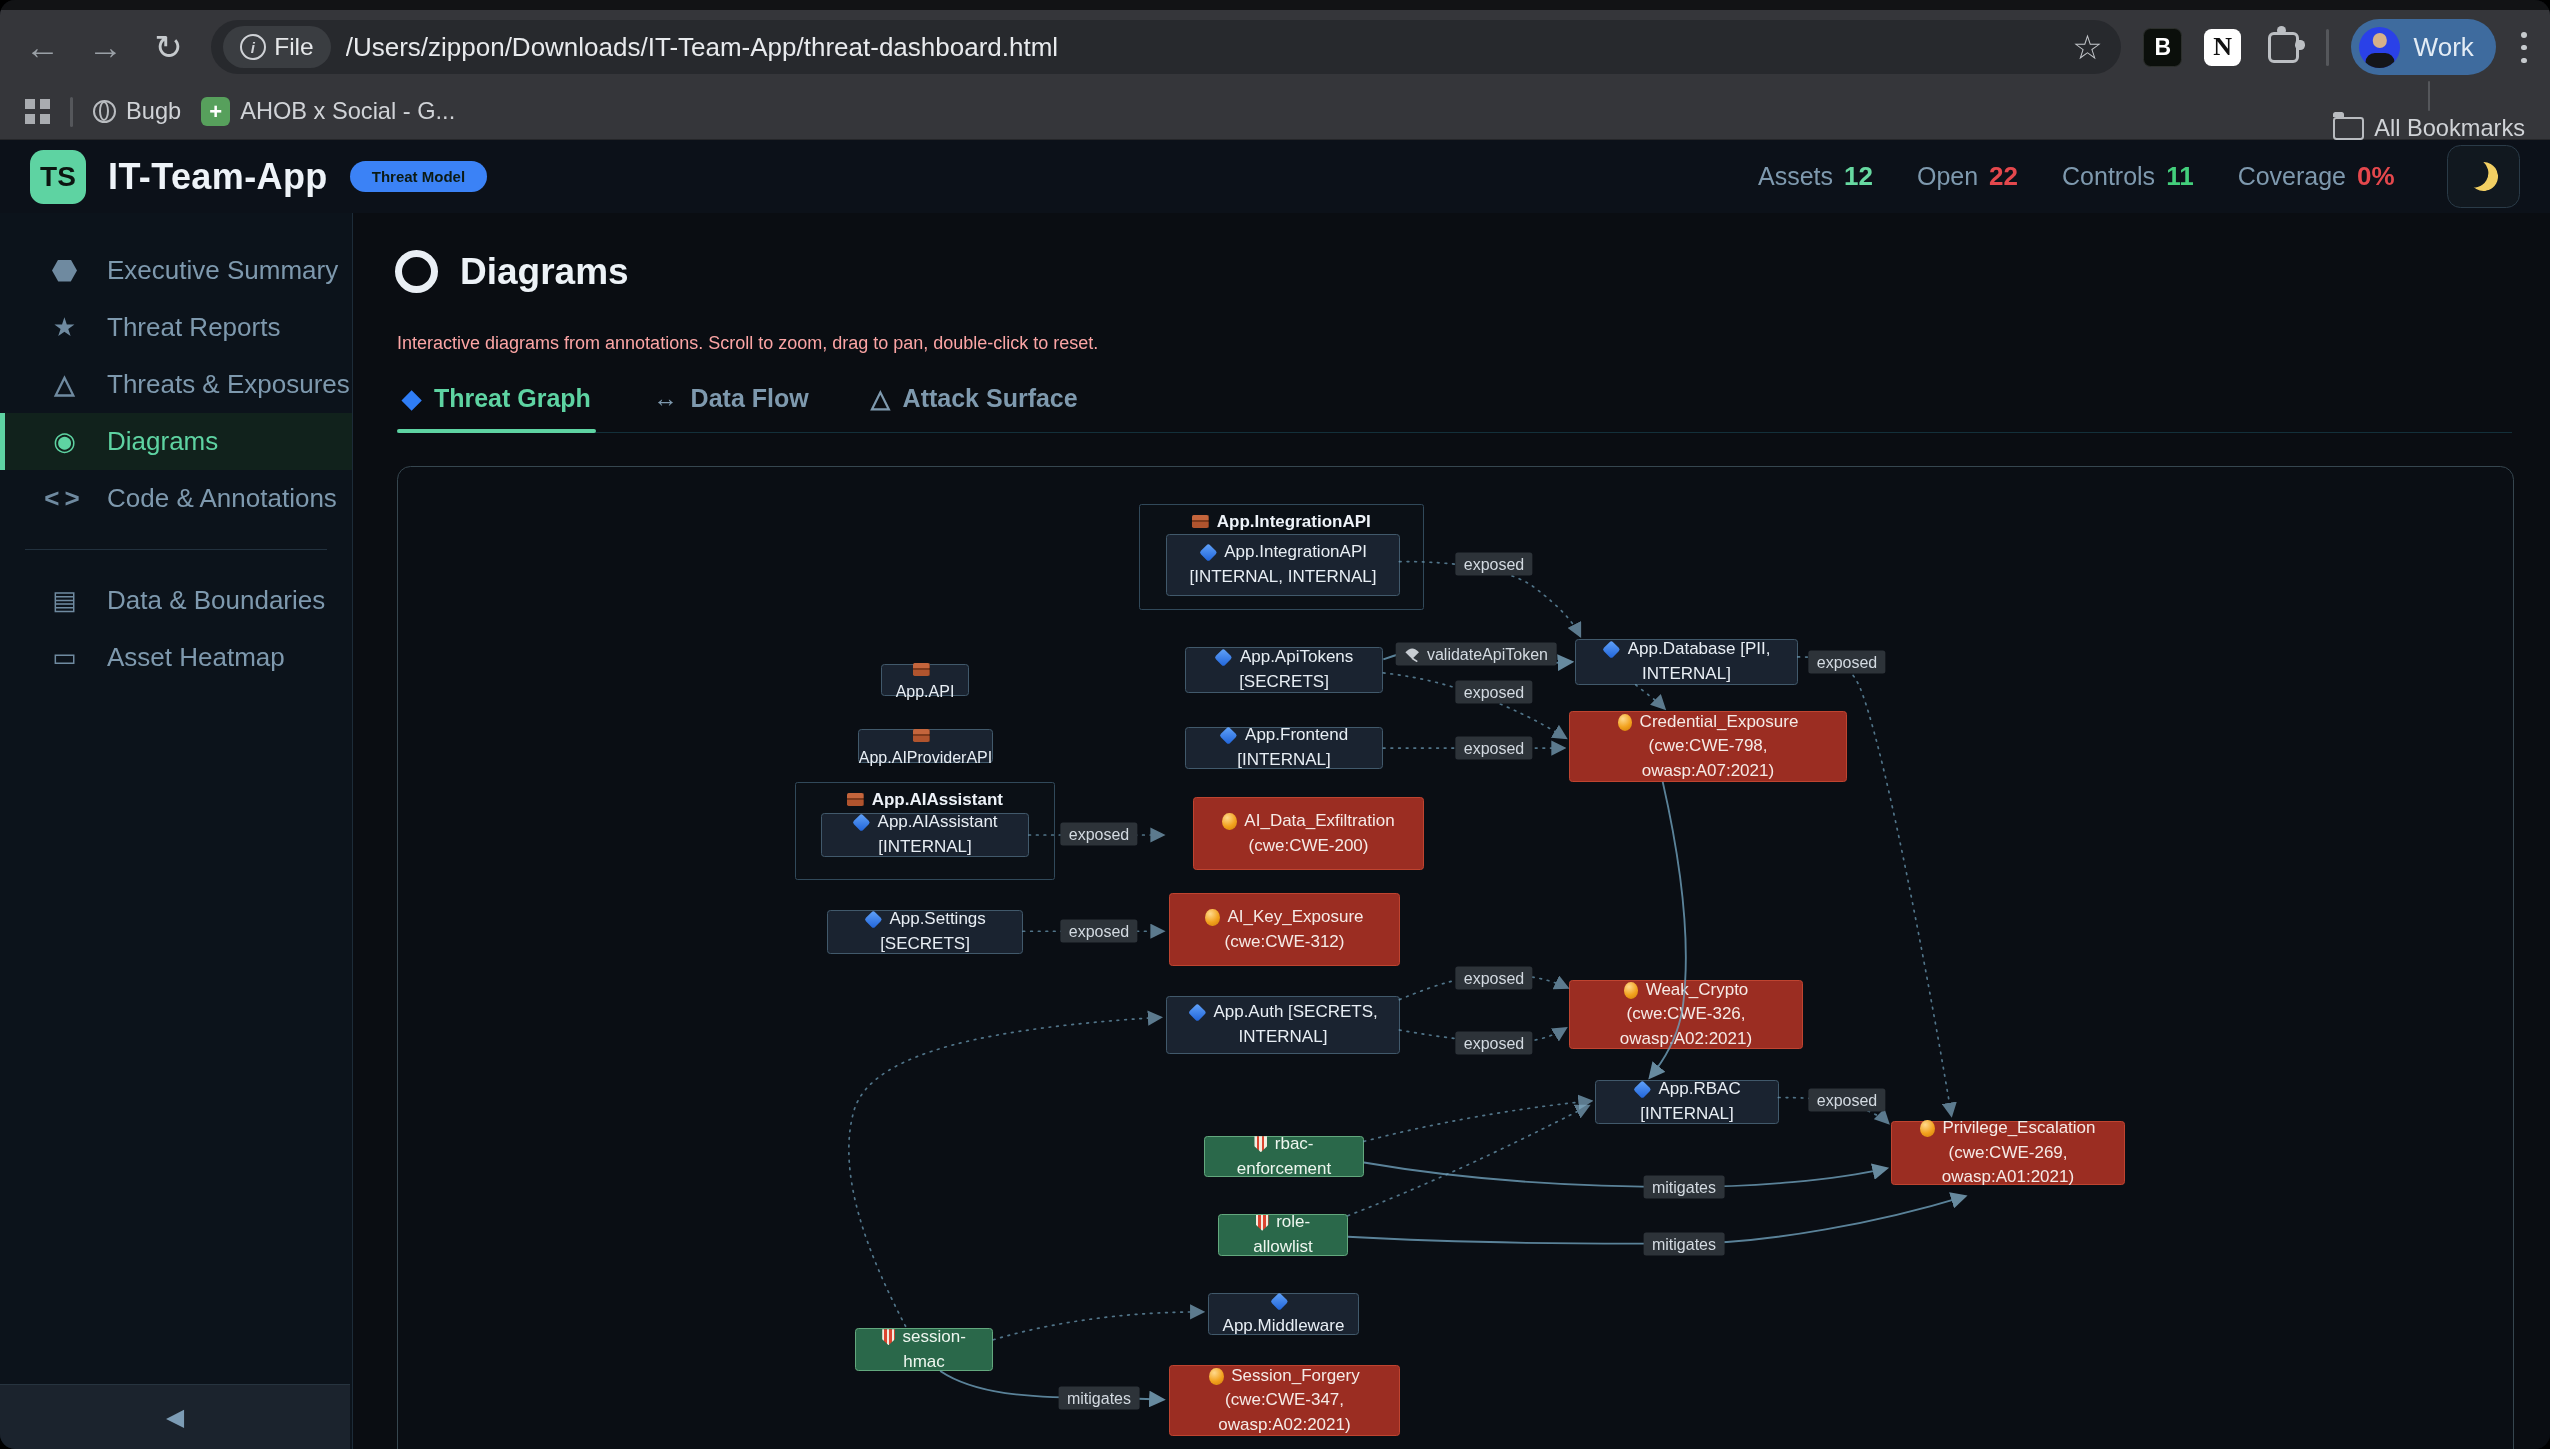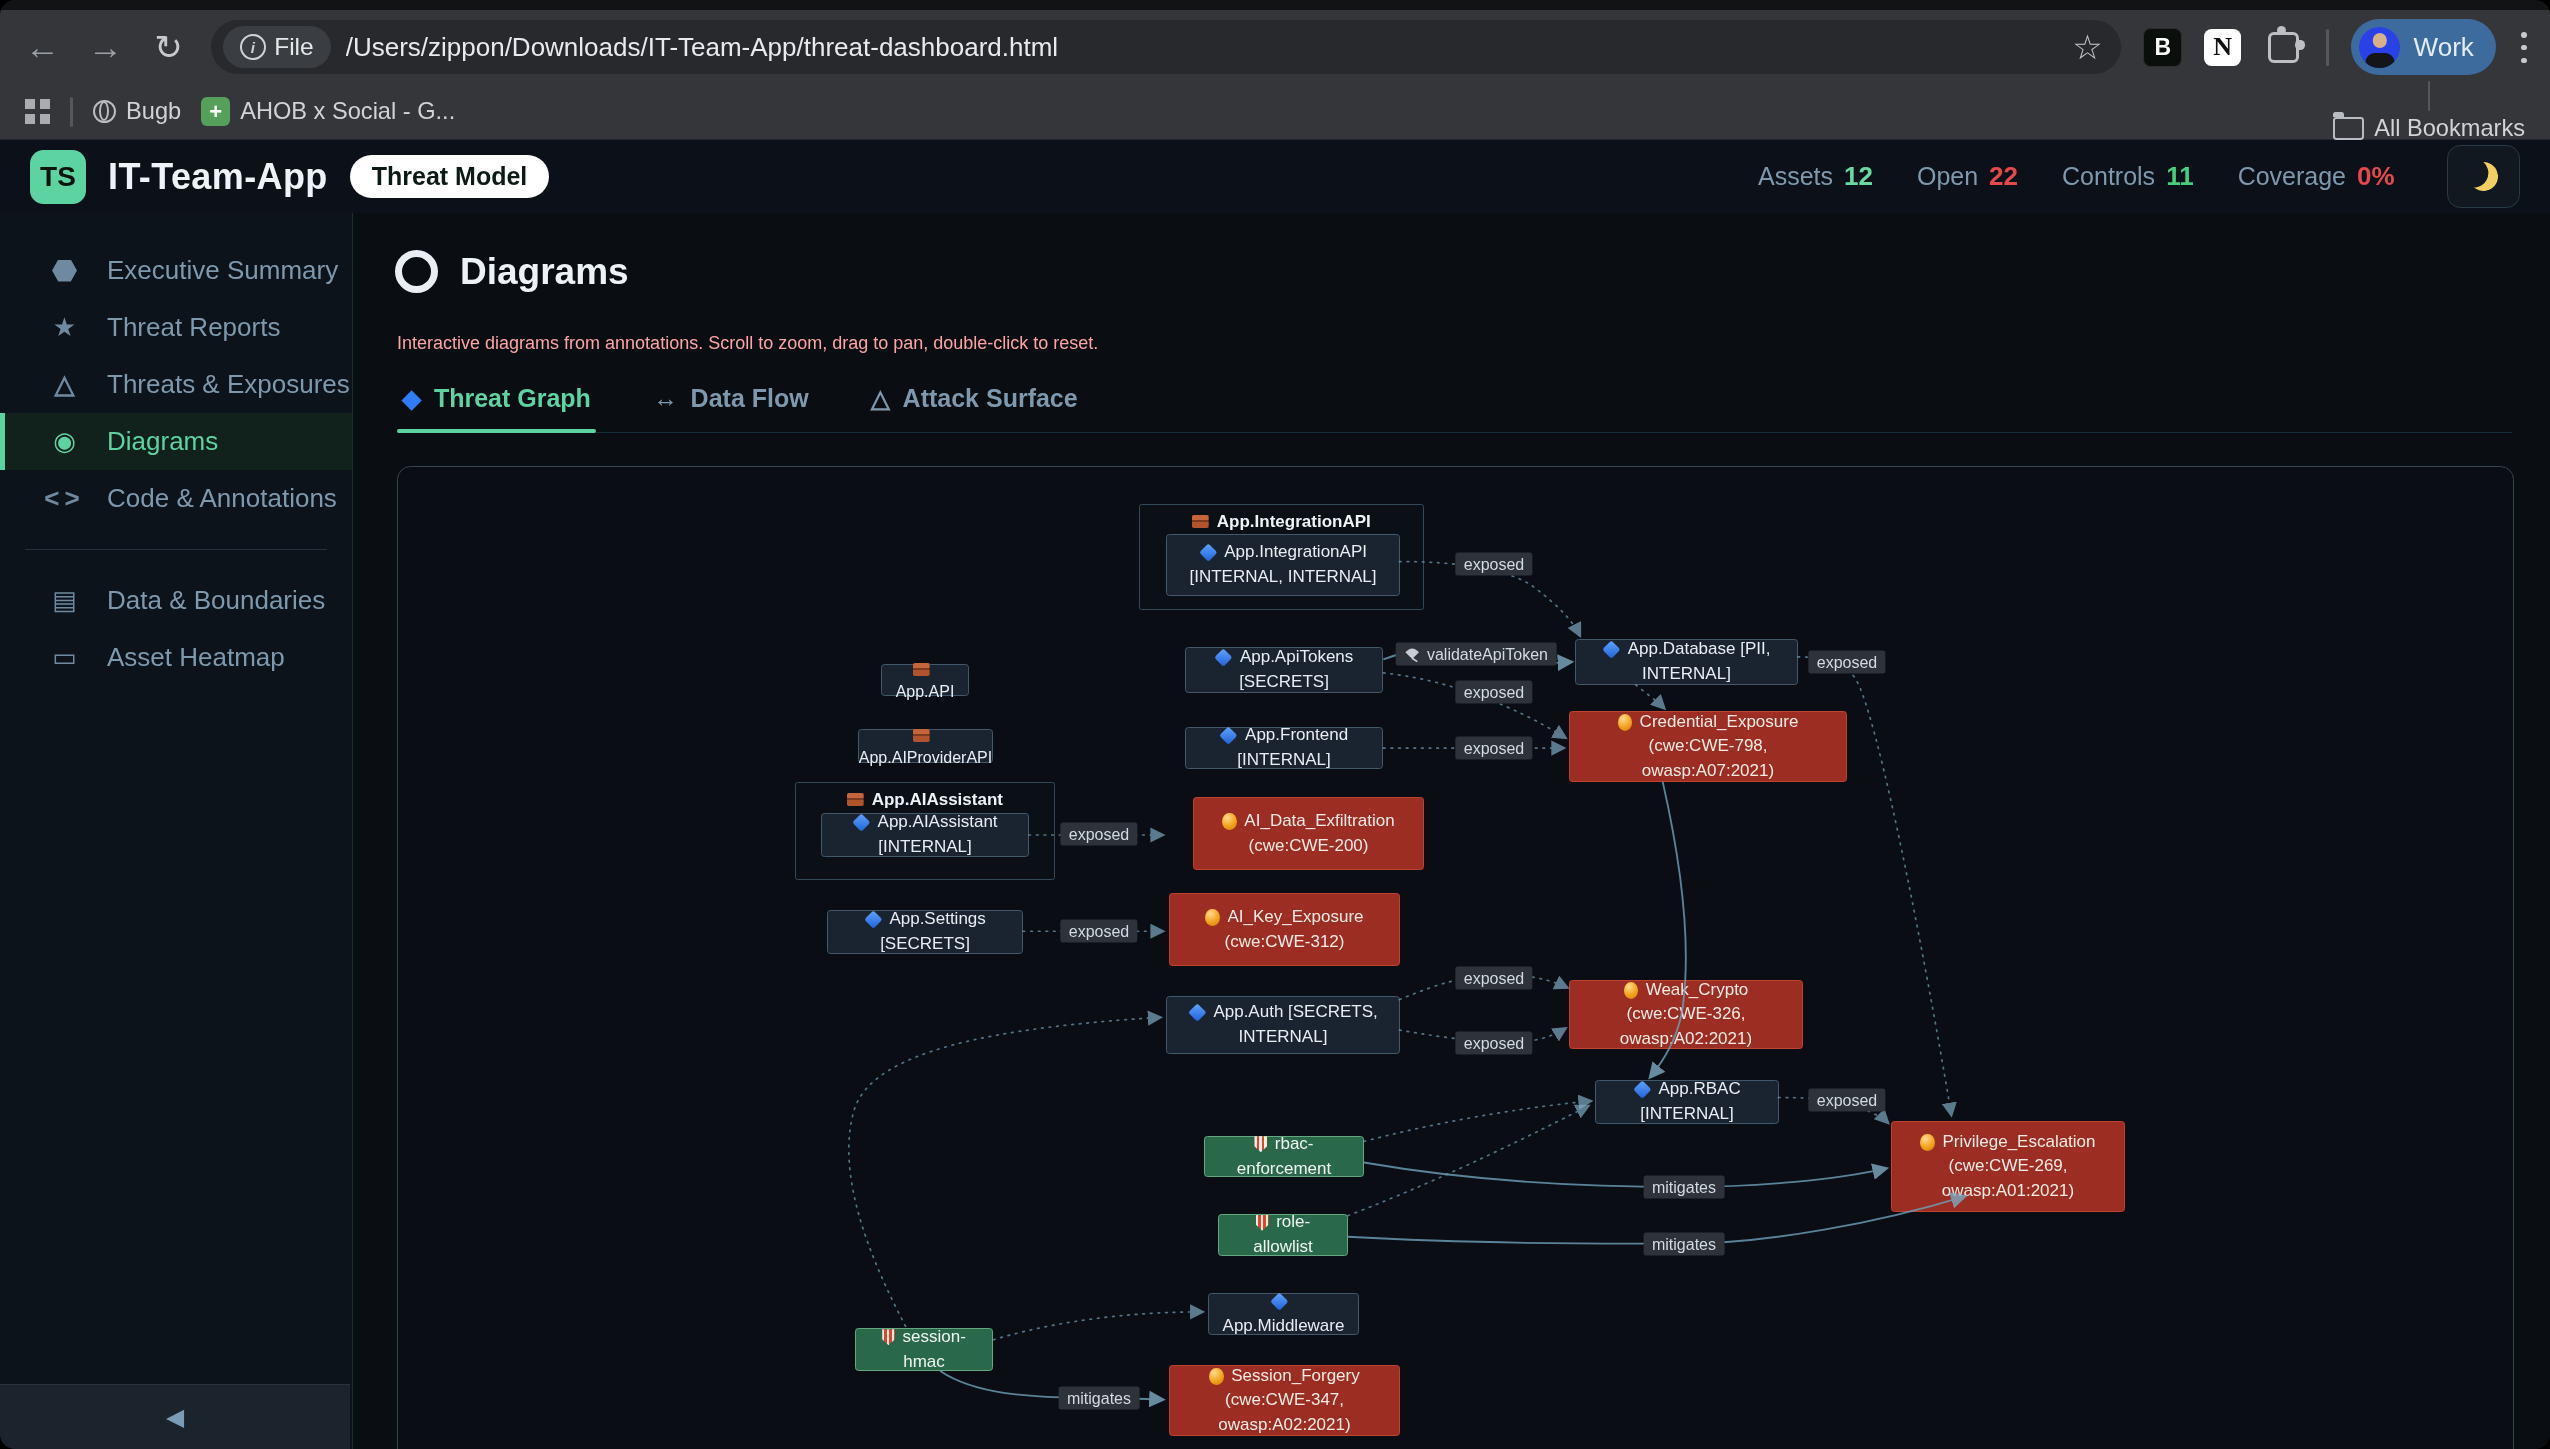--- a/index.html
+++ b/index.html
@@ -40,21 +40,21 @@
   .globe::before{content:"";position:absolute;left:50%;top:-0.8px;transform:translateX(-50%);width:10px;height:20px;border:2.1px solid #b9bcc0;border-radius:50%;box-sizing:border-box;}
   .sheets{width:29px;height:29px;background:#57a05c;border-radius:5.9px;color:#fff;font-size:22px;font-weight:700;display:flex;align-items:center;justify-content:center;}
   .bm-right{margin-left:auto;display:flex;align-items:center;gap:4px;flex-direction:column;}
   .folder{width:27px;height:18.6px;border:2.5px solid #b9bcc0;border-radius:3.4px;position:relative;}
   .folder::before{content:"";position:absolute;top:-7.6px;left:-2.5px;width:11px;height:5px;background:#b9bcc0;border-radius:2.5px 2.5px 0 0;}
 
   
   .appheader{position:absolute;left:0;top:140px;right:0;height:73px;background:#0c1119;display:flex;align-items:center;padding:0 30px;box-sizing:border-box;gap:22px;}
   .ts-badge{width:56px;height:54px;background:#5ed3a2;border-radius:13.5px;color:#0c1410;font-weight:700;font-size:28px;display:flex;align-items:center;justify-content:center;flex:none;}
   .apptitle{color:#eef3f8;font-size:36px;font-weight:700;letter-spacing:0.4px;}
-  .tm-pill{background:#ffffff;color:#0c1a14;font-size:25px;font-weight:700;border-radius:844px;padding:7px 22px;}
+  .tm-pill{background:#3b82f6;color:#0c1a14;font-size:15px;font-weight:700;border-radius:844px;padding:7px 22px;}
   .hstats{margin-left:auto;display:flex;align-items:center;gap:44px;}
   .stat{display:flex;align-items:center;gap:11px;font-size:25px;color:#7e99ae;}
   .stat b{font-size:26px;font-weight:700;}
   .moonbtn{width:71px;height:61px;border:1.7px solid #2a3b48;background:#11181f;border-radius:13.5px;display:flex;align-items:center;justify-content:center;cursor:pointer;margin-left:8.4px;}
   .moon{width:29px;height:29px;border-radius:50%;box-shadow:inset -8.4px -5.9px 0 0 #f2cf63;transform:rotate(-15deg);}
 
   
   .sidebar{position:absolute;left:0;top:213px;width:353px;bottom:0;background:#0c131b;border-right:1.7px solid #1d2c39;box-sizing:border-box;}
   .nav{padding-top:29px;}
   .sitem{position:relative;height:57px;display:flex;align-items:center;padding-left:47px;gap:25px;font-size:26px;color:#7e99ae;cursor:pointer;}
@@ -329,21 +329,21 @@
           </div>
           <div class="node node-threat" style="left: 1171px; top: 513px; width: 234px; height: 69px;">
             <div class="ntext"><span class="ic ic-orb"></span>Weak_Crypto (cwe:CWE-326, owasp:A02:2021)</div>
           </div>
           <div class="node node-asset" style="left: 1197px; top: 613px; width: 184px; height: 44px;">
             <div class="ntext"><span class="ic ic-diamond"></span>App.RBAC [INTERNAL]</div>
           </div>
           <div class="node node-control" style="left: 806px; top: 669px; width: 160px; height: 41px;">
             <div class="ntext"><span class="ic ic-shield"></span>rbac-enforcement</div>
           </div>
-          <div class="node node-threat" style="left: 1493px; top: 654px; width: 234px; height: 91px;">
+          <div class="node node-threat" style="left: 1493px; top: 654px; width: 234px; height: 64px;">
             <div class="ntext"><span class="ic ic-orb"></span>Privilege_Escalation (cwe:CWE-269, owasp:A01:2021)</div>
           </div>
           <div class="node node-control" style="left: 820px; top: 747px; width: 130px; height: 42px;">
             <div class="ntext"><span class="ic ic-shield"></span>role-allowlist</div>
           </div>
           <div class="node node-asset" style="left: 810px; top: 826px; width: 151px; height: 42px;">
             <div class="ntext"><span class="ic ic-diamond"></span>App.Middleware</div>
           </div>
           <div class="node node-control" style="left: 457px; top: 861px; width: 138px; height: 43px;">
             <div class="ntext"><span class="ic ic-shield"></span>session-hmac</div>

